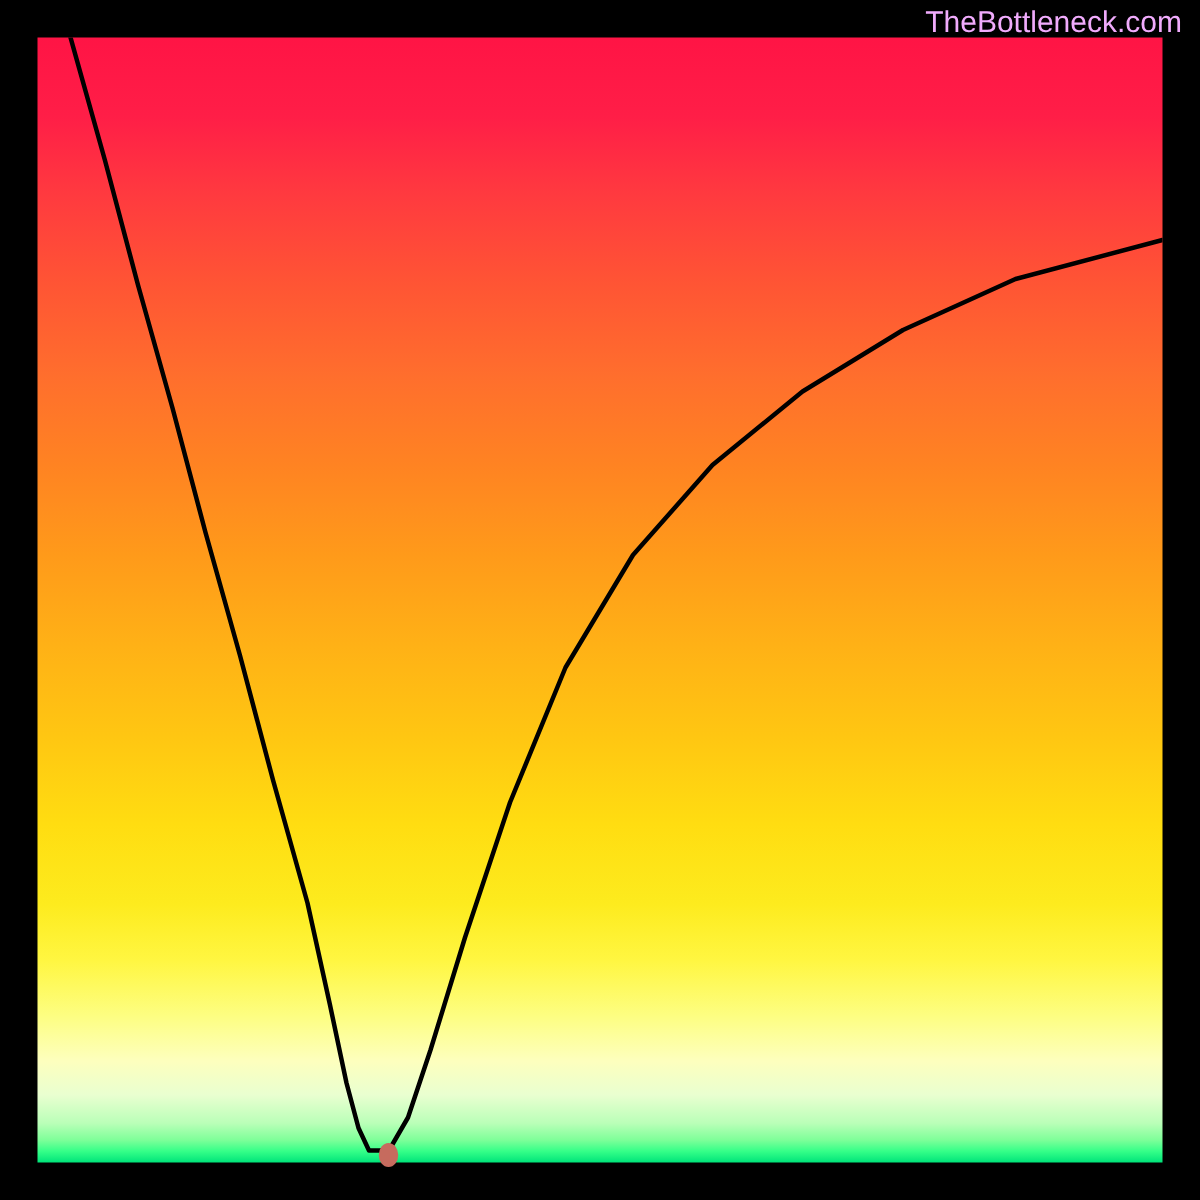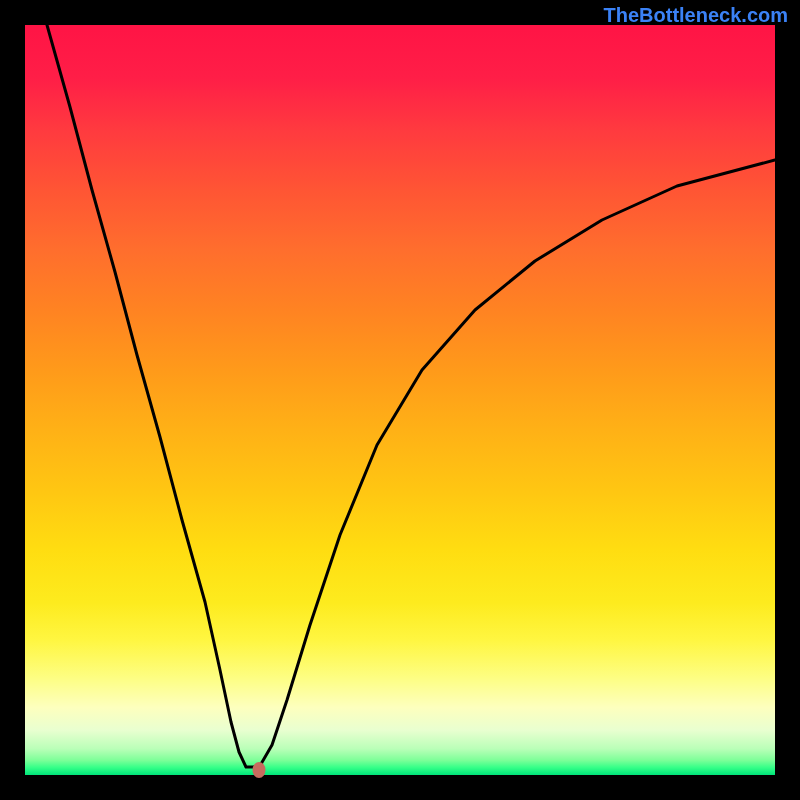--- a/index.html
+++ b/index.html
@@ -8,23 +8,23 @@
     height: 800px;
     background: #000;
     position: relative;
     font-family: Arial, sans-serif;
     overflow: hidden;
   }
   .watermark {
     position: absolute;
     top: 4px;
     right: 12px;
-    color: #3b82f6;
+    color: #f0abfc;
     font-size: 20px;
-    font-weight: 700;
+    font-weight: 400;
     z-index: 10;
   }
   .plot-area {
     position: absolute;
     left: 25px;
     top: 25px;
     width: 750px;
     height: 750px;
     background: linear-gradient(to bottom,
       #ff1445 0%,

